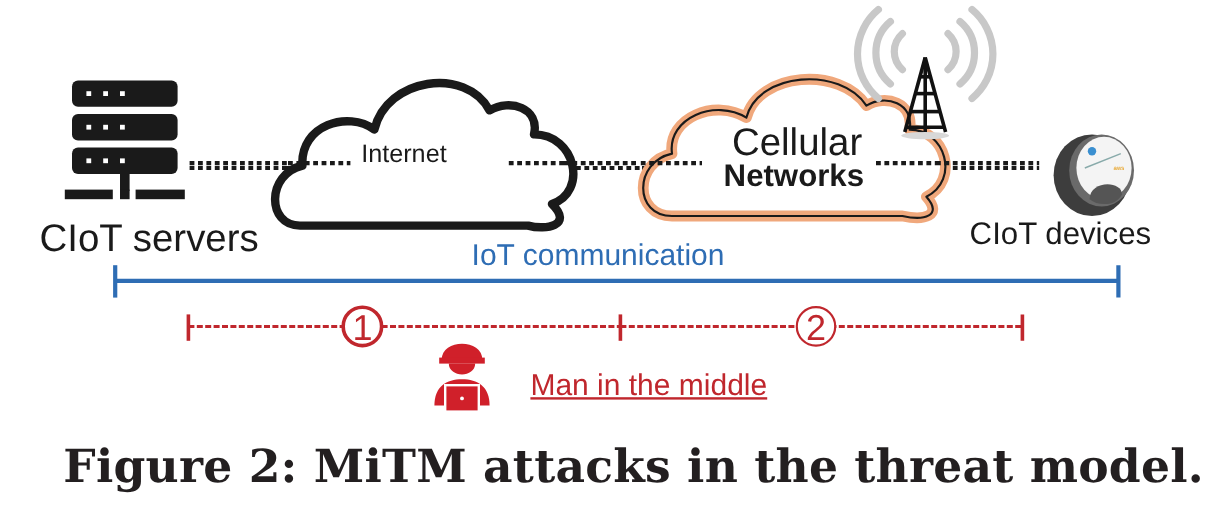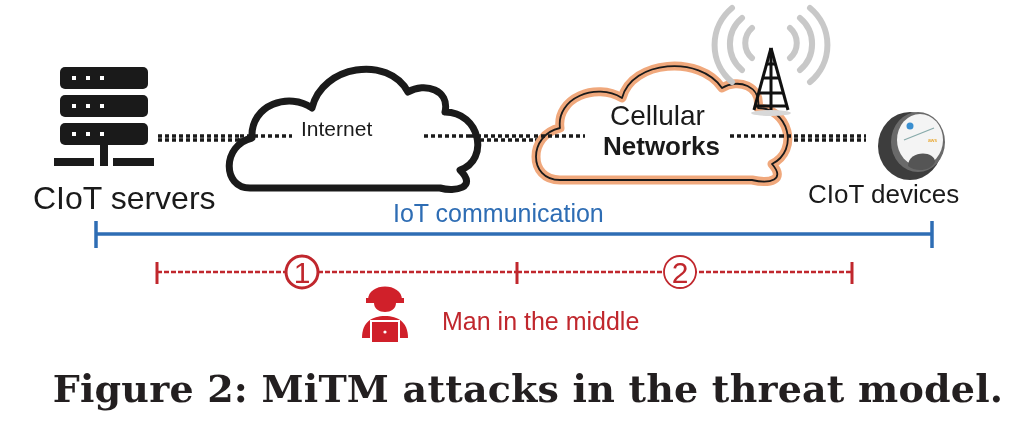--- a/index.html
+++ b/index.html
@@ -119,19 +119,19 @@
     <path d="M 374 303 L 396 303 C 396 315, 374 315, 374 303 Z"></path>
     <path d="M 362 338 C 362 322, 372 316, 385 316 C 398 316, 408 322, 408 338 Z"></path>
     <rect x="370" y="320" width="30" height="22" fill="#ffffff"></rect>
     <rect x="372" y="322" width="26" height="20" fill="#d0202a"></rect>
     <circle cx="385" cy="332" r="1.6" fill="#ffffff"></circle>
   </g>
 </svg>
 
 <div class="label" style="left:33px; top:180px; font-size:32px;">CIoT servers</div>
 <div class="label" style="left:301px; top:117px; font-size:21px;">Internet</div>
-<div class="label" style="left:610px; top:100px; font-size:28px;">Cellular</div>
+<div class="label" style="left:610px; top:100px; font-size:32px;">Cellular</div>
 <div class="label" style="left:603px; top:131px; font-size:26px;font-weight:bold;">Networks</div>
 <div class="label" style="left:808px; top:179px; font-size:26px;">CIoT devices</div>
 <div class="label" style="left:393px; top:199px; font-size:25px; color:#2e6db4;text-align:right;">IoT communication</div>
-<div class="label" style="left:442px; top:307px; font-size:25px; color:#c0272d;">Man in the middle</div>
+<div class="label" style="left:442px; top:307px; font-size:25px; color:#c0272d;text-decoration:underline;">Man in the middle</div>
 
 <div class="caption">Figure 2: MiTM attacks in the threat model.</div>
 
 </body></html>

